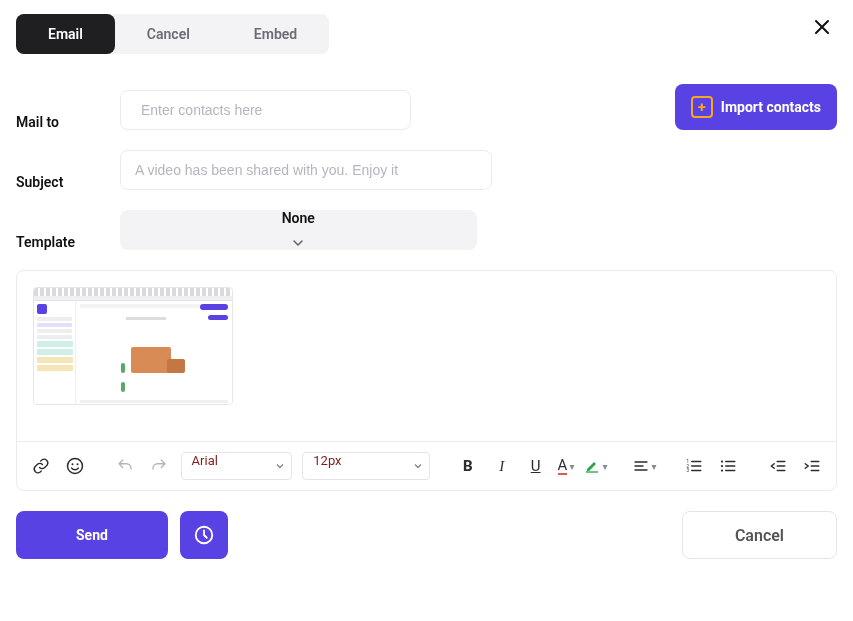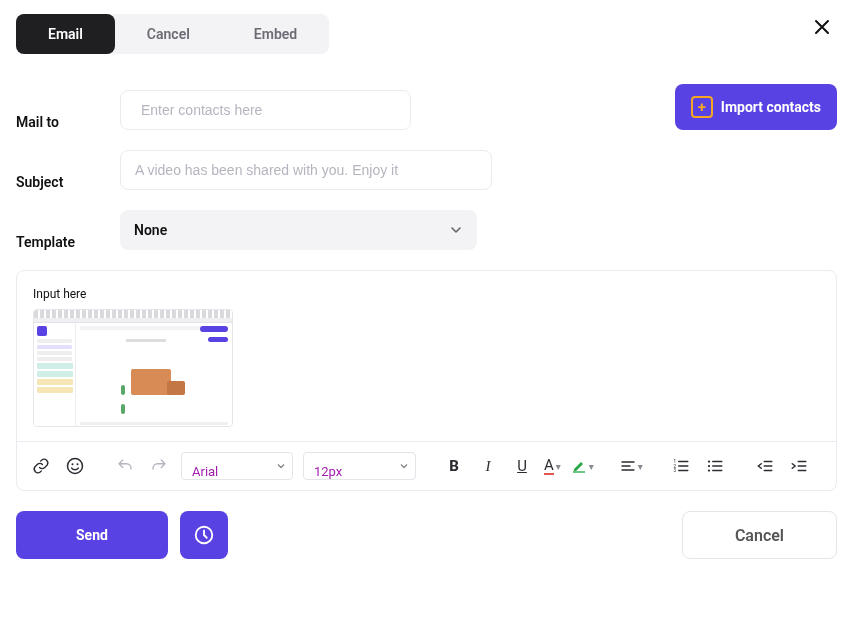--- a/index.html
+++ b/index.html
@@ -104,20 +104,21 @@
   border: none;
   border-radius: 8px;
   padding: 0 14px;
   font-size: 14px;
   font-weight: 600;
   color: #111;
   display: flex;
   align-items: center;
   justify-content: space-between;
   cursor: pointer;
+  flex-direction: column;
 }
 .editor-container {
   border: 1px solid #eceaf0;
   border-radius: 8px;
   margin-top: 4px;
 }
 .editor-body {
   padding: 16px 16px 8px 16px;
   min-height: 170px;
 }
@@ -194,29 +195,29 @@
   color: #2c2c32;
 }
 .t-sep { width: 6px; }
 .t-select {
   height: 28px;
   border: 1px solid #e6e4eb;
   border-radius: 4px;
   background: #fff;
   padding: 0 24px 0 10px;
   font-size: 13px;
-  color: #a21caf;
-  display: flex;
-  align-items: flex-end;
+  color: #7f1d1d;
+  display: flex;
+  align-items: flex-start;
   position: relative;
   cursor: pointer;
 }
 .t-select .chev { position: absolute; right: 6px; top: 50%; transform: translateY(-50%); color: #888; }
 .t-select.font { width: 112px; }
-.t-select.size { width: 113px; }
+.t-select.size { width: 128px; }
 .mini-chev { font-size: 10px; color: #8a8a92; margin-left: 2px; }
 .bold-b { font-weight: 800; font-size: 15px; }
 .italic-i { font-style: italic; font-family: Georgia, serif; font-size: 15px; }
 .under-u { text-decoration: underline; font-size: 15px; }
 .color-a { font-size: 15px; border-bottom: 2px solid #e2584e; padding-bottom: 0; line-height: 1; }
 .footer {
   display: flex;
   align-items: center;
   gap: 12px;
   margin-top: 20px;
@@ -307,21 +308,20 @@
           <path d="M3 5 L7 9 L11 5" stroke="#666" stroke-width="1.6" fill="none" stroke-linecap="round" stroke-linejoin="round"></path>
         </svg>
     </div>
   </div>
   <div style="flex:1"></div>
 </div>
 
 
 <div class="editor-container">
   <div class="editor-body">
-    <div class="input-here">Input here</div>
     <div class="thumb">
       <div class="chrome-top"></div>
       <div class="chrome-addr"></div>
       <div class="body">
         <div class="side">
           <div class="logo"></div>
           <div class="row"></div>
           <div class="row purple"></div>
           <div class="row"></div>
           <div class="row"></div>

